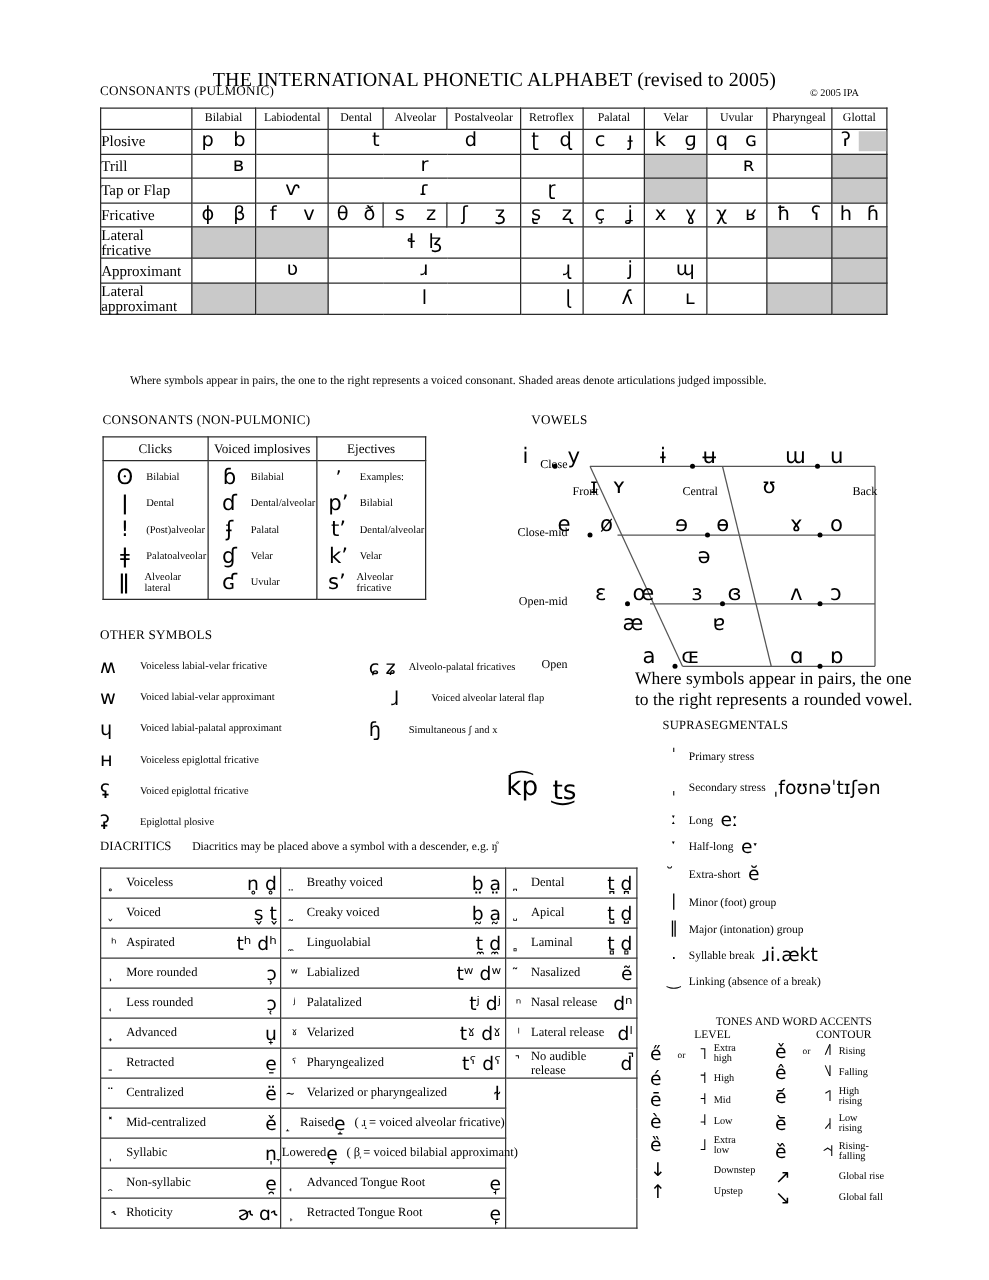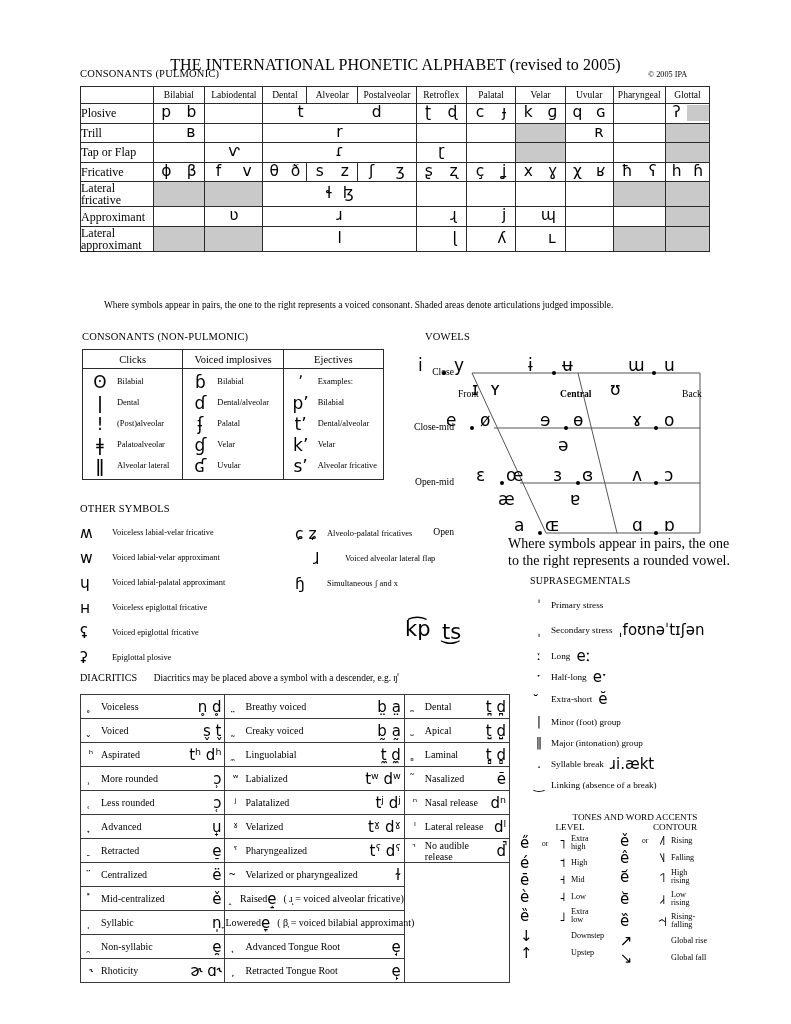--- a/index.html
+++ b/index.html
@@ -32,21 +32,21 @@
     font-family:"DejaVu Sans",sans-serif;font-size:15.5px;line-height:1;
     padding:1px 0 2px 0;
   }
   .sh{background:#c9c9c9;}
   .pair{display:flex;justify-content:space-around;align-items:center;}
   .rt{display:block;text-align:right;padding-right:9px;}
   .ct{display:block;text-align:center;}
   .note{position:absolute;font-size:9.4px;}
 
   
-  table.npul{position:absolute;left:82px;top:349px;width:302px;border-collapse:collapse;}
+  table.npul{position:absolute;left:82px;top:349px;width:259px;border-collapse:collapse;}
   table.npul th,table.npul td{border:1px solid #2b2b2b;font-weight:normal;padding:0;}
   table.npul th{font-size:10.5px;height:18px;}
   table.npul td.grp{padding:2px 0 3px 0;vertical-align:top;}
   .npRow{display:flex;align-items:center;height:21px;}
   .npSym{width:34px;text-align:center;font-family:"DejaVu Sans",sans-serif;font-size:15px;}
   .npSym.big{font-size:17px;}
   .npLab{font-size:8.4px;}
 
   
   .vowels{position:absolute;left:410px;top:328px;width:320px;height:230px;}
@@ -430,21 +430,21 @@
 
       <line x1="136" y1="205" x2="290" y2="205" stroke="#555" stroke-width="1"></line>
 
       <line x1="62" y1="45" x2="136" y2="205" stroke="#555" stroke-width="1"></line>
 
       <line x1="168" y1="45" x2="207" y2="205" stroke="#555" stroke-width="1"></line>
 
       <line x1="290" y1="45" x2="290" y2="205" stroke="#555" stroke-width="1"></line>
     </svg>
     <div class="hd" style="left:48px;top:12px;">Front</div>
-    <div class="hd" style="left:150px;top:12px;font-weight:bold;">Central</div>
+    <div class="hd" style="left:136px;top:12px;">Central</div>
     <div class="hd" style="left:272px;top:12px;">Back</div>
     <div class="rl" style="left:-12px;top:38px;width:56px;">Close</div>
     <div class="rl" style="left:-22px;top:93px;width:66px;">Close-mid</div>
     <div class="rl" style="left:-22px;top:148px;width:66px;">Open-mid</div>
     <div class="rl" style="left:-12px;top:198px;width:56px;">Open</div>
     <div id="vowel-symbols" style="position:absolute;left:0;top:0;width:320px;height:230px;">
         <div class="v" style="left: 8px; top: 29px;">i</div>
         <div class="v" style="left: 44px; top: 29px;">y</div>
         <div class="v" style="left: 118px; top: 29px;">ɨ</div>
         <div class="v" style="left: 152px; top: 29px;">ʉ</div>

